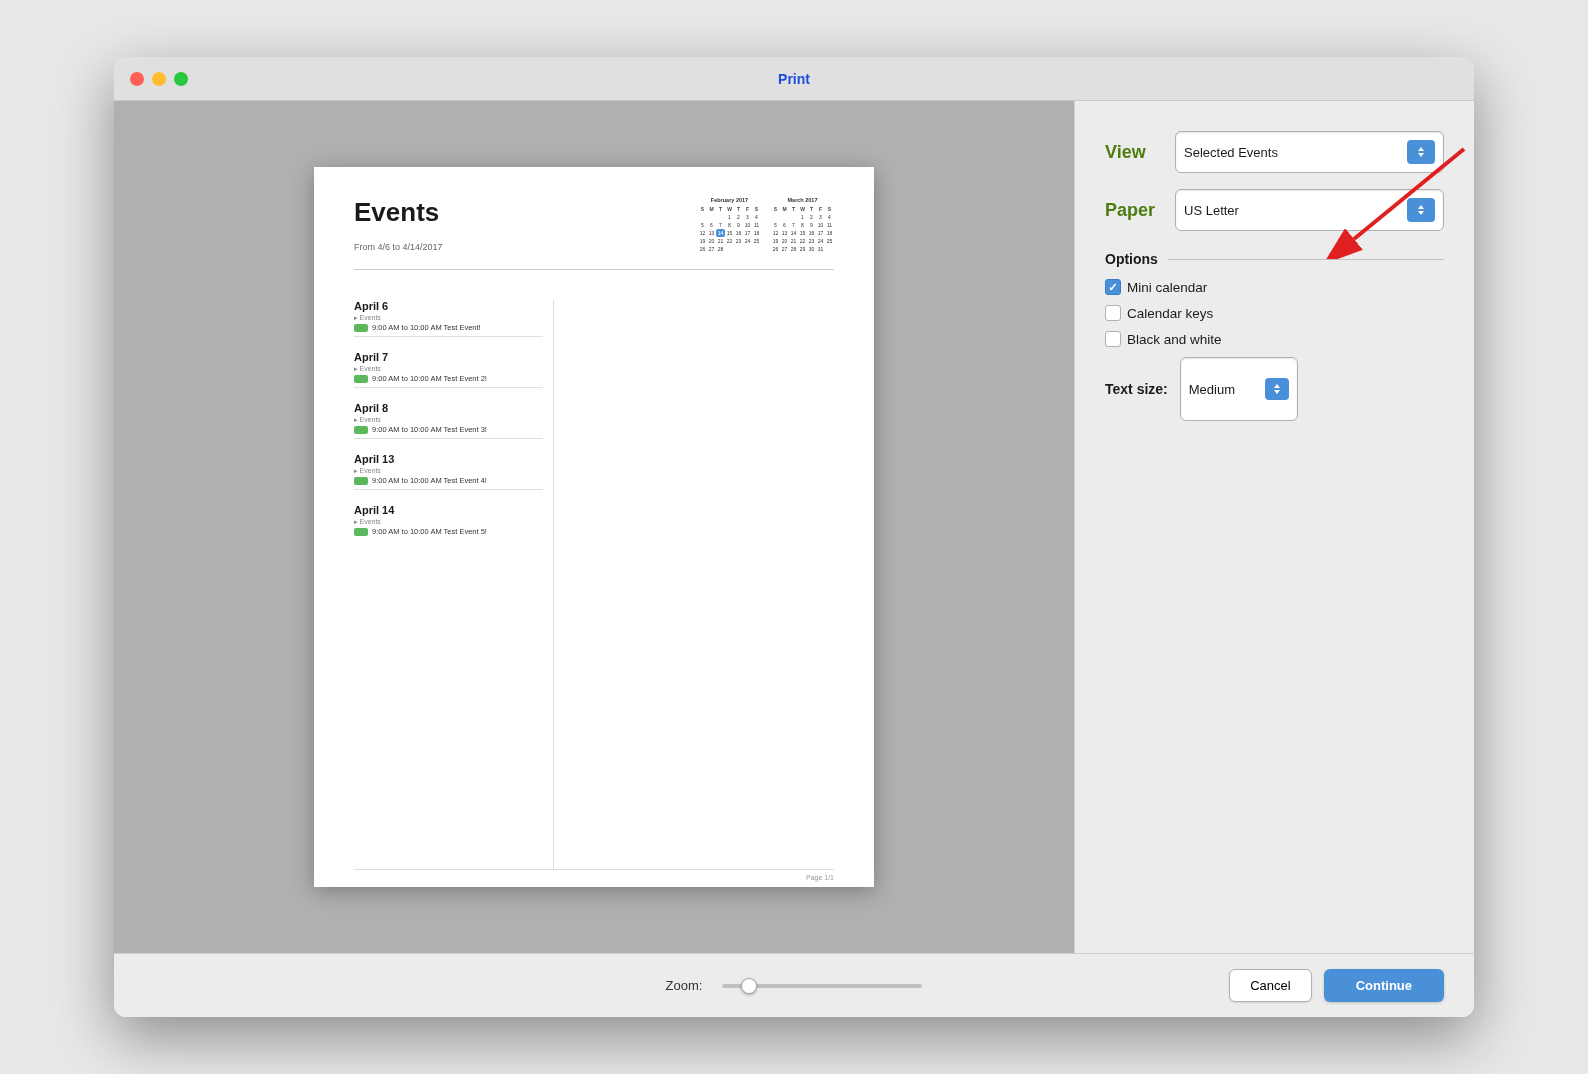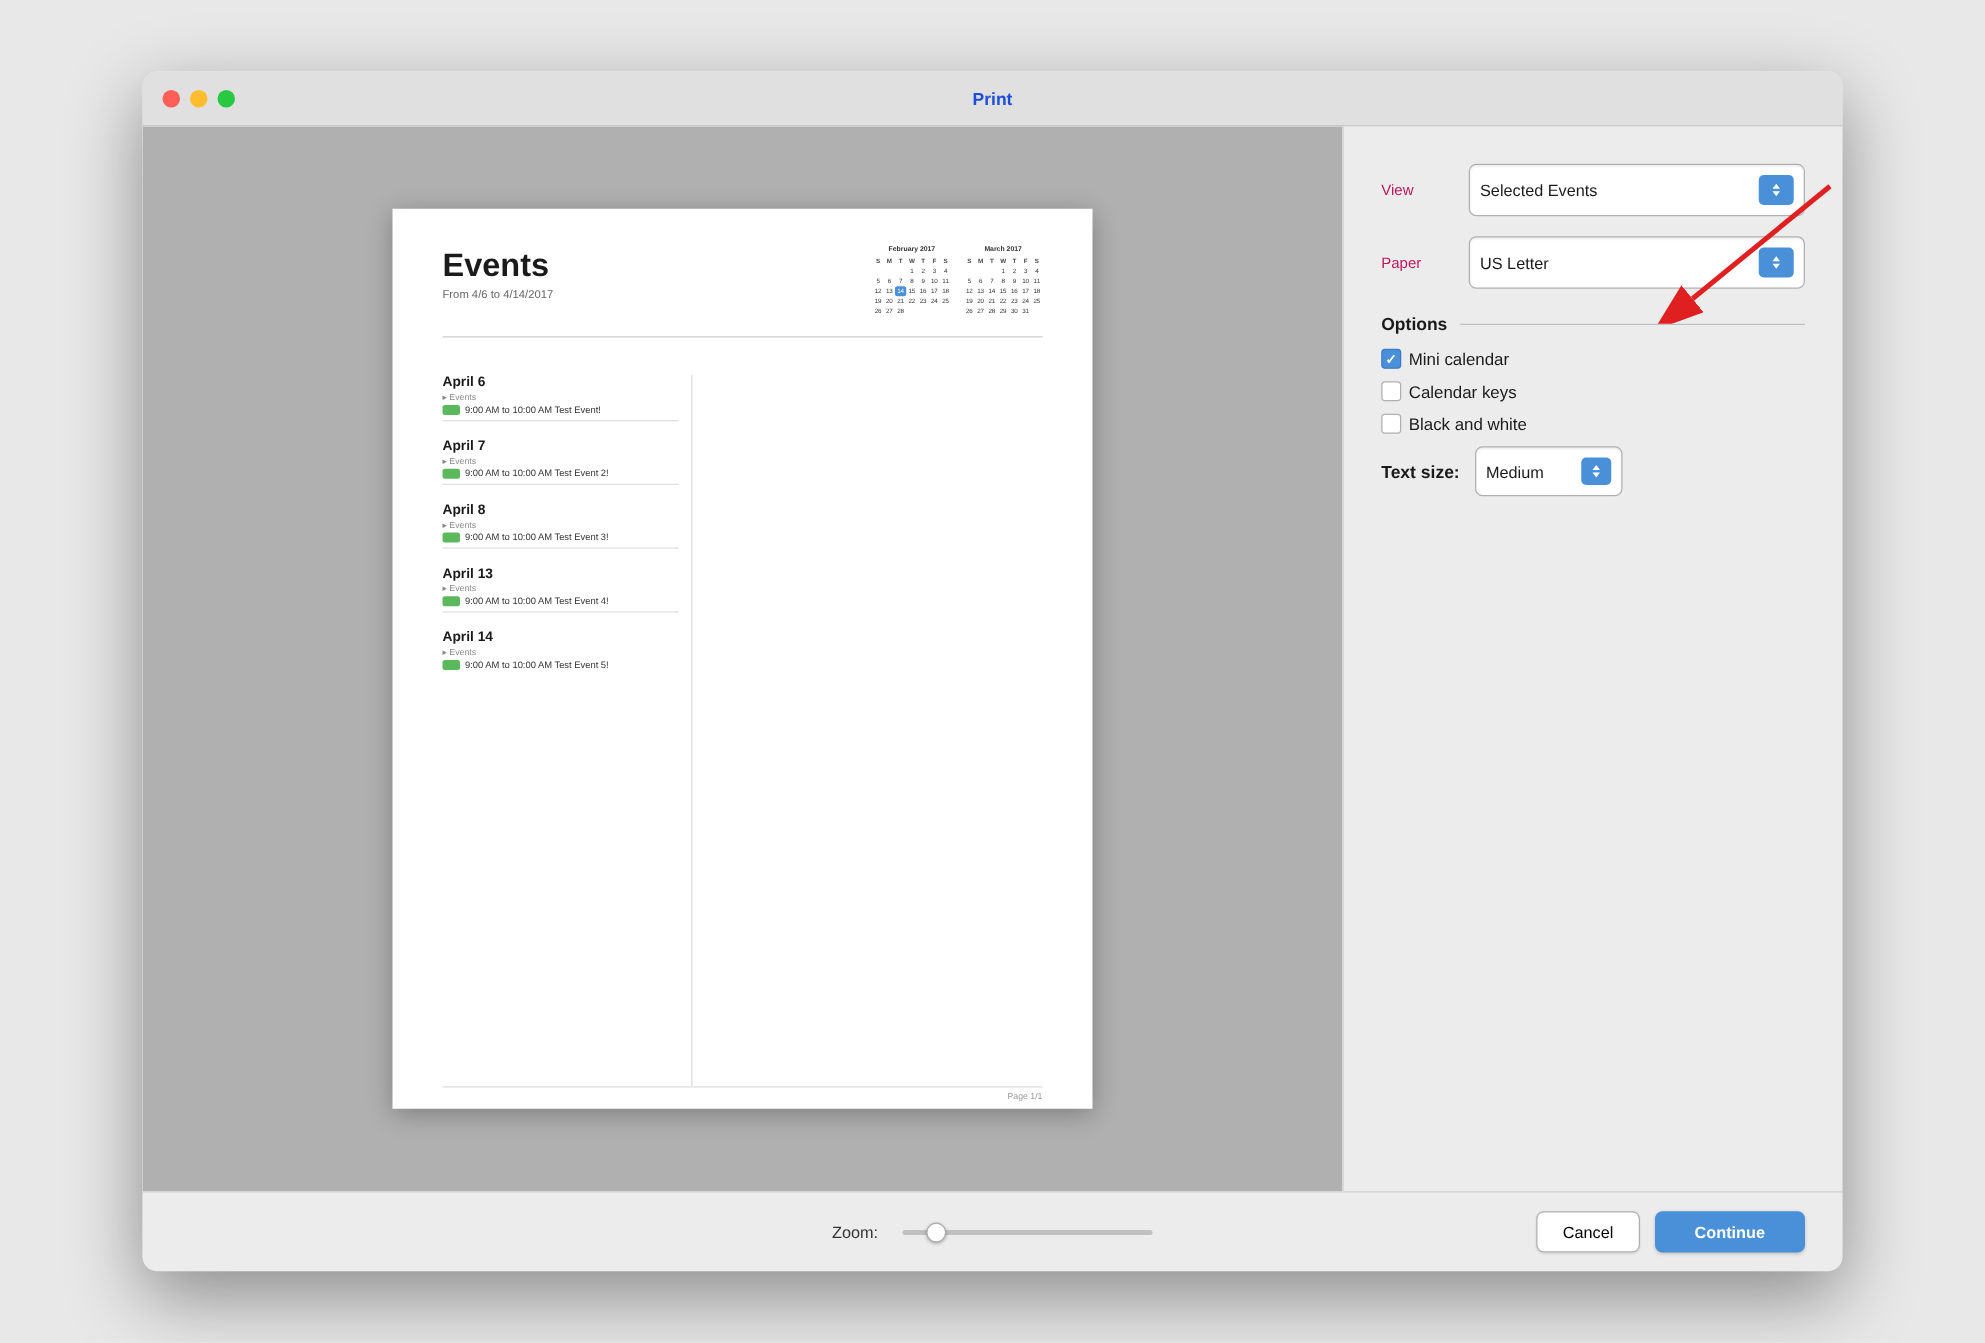--- a/index.html
+++ b/index.html
@@ -99,21 +99,21 @@
 
     .paper-title {
       font-size: 26px;
       font-weight: 700;
       color: #1a1a1a;
     }
 
     .paper-subtitle {
       font-size: 9px;
       color: #666;
-      margin-top: 2px;
+      margin-top: 14px;
     }
 
     .mini-calendars {
       display: flex;
       gap: 10px;
     }
 
     .mini-cal {
       font-size: 5.5px;
       color: #333;
@@ -237,23 +237,23 @@
       border-left: 1px solid #d0d0d0;
     }
 
     .form-row {
       display: flex;
       align-items: center;
       margin-bottom: 16px;
     }
 
     .form-label {
-      font-size: 12px;
-      font-weight: 400;
-      color: #be185d;
+      font-size: 18px;
+      font-weight: 700;
+      color: #4d7c0f;
       width: 70px;
     }
 
     .select-container {
       display: flex;
       align-items: center;
       background: white;
       border: 1px solid #b0b0b0;
       border-radius: 6px;
       padding: 8px 8px;
@@ -358,21 +358,21 @@
       font-weight: 600;
       color: #1a1a1a;
     }
 
     .text-size-select {
       display: flex;
       align-items: center;
       background: white;
       border: 1px solid #b0b0b0;
       border-radius: 6px;
-      padding: 8px 8px;
+      padding: 20px 8px;
       box-shadow: inset 0 1px 2px rgba(0,0,0,0.1);
       gap: 30px;
     }
 
     .text-size-value {
       font-size: 13px;
       color: #1a1a1a;
     }
 
     .text-size-arrow {

